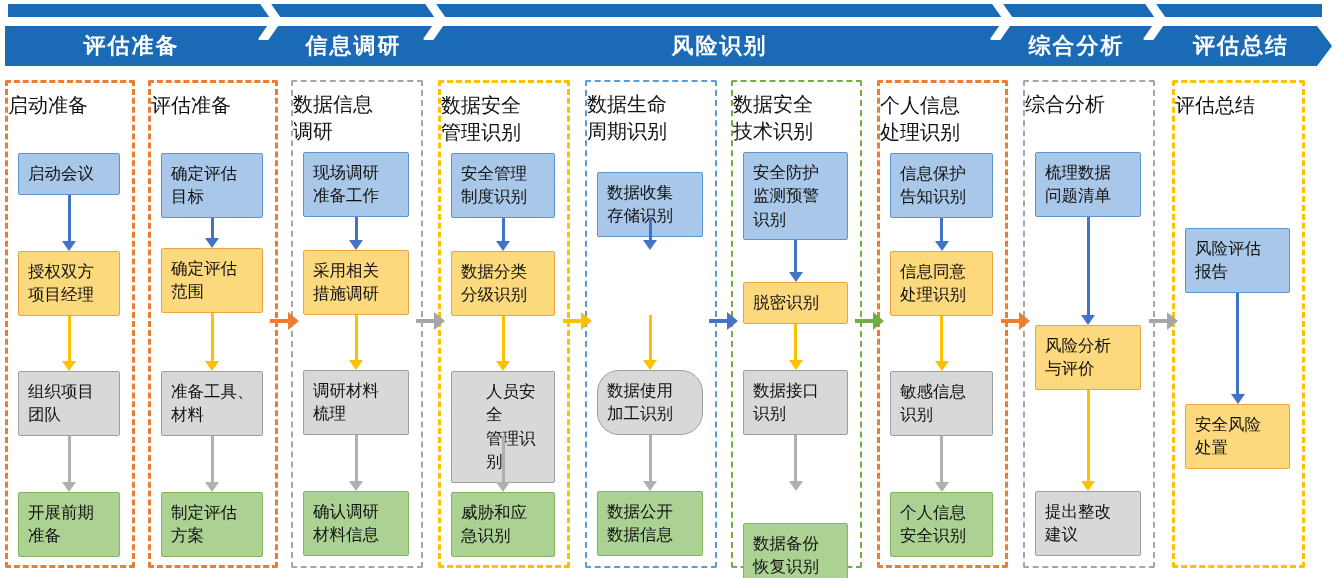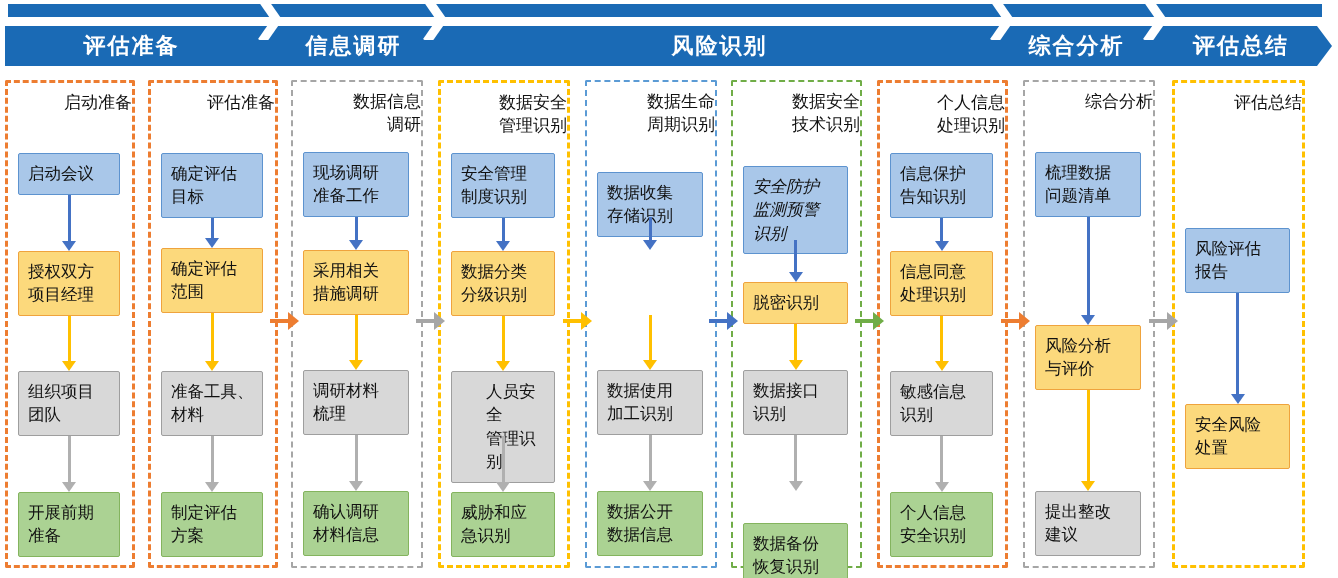--- a/index.html
+++ b/index.html
@@ -17,21 +17,21 @@
   .stage-label{position:absolute;top:26px;height:40px;line-height:40px;text-align:center;
         color:#ffffff;font-size:22px;font-weight:bold;letter-spacing:2px;}
 
   
   .column{position:absolute;top:80px;height:488px;box-sizing:border-box;border-radius:2px;}
   .col-border-orange{border:3px dashed #ed7d31;}
   .col-border-gold{border:3px dashed #ffc000;}
   .col-border-gray{border:2px dashed #a6a6a6;}
   .col-border-blue{border:2px dashed #5b9bd5;}
   .col-border-green{border:2px dashed #70ad47;}
-  .col-title{position:absolute;top:9px;left:0;right:0;text-align:right;font-size:17px;
+  .col-title{position:absolute;top:9px;left:0;right:0;text-align:left;font-size:20px;
         line-height:1.35;white-space:pre-line;}
 
   .box{position:absolute;left:10px;right:12px;box-sizing:border-box;border-radius:2px;
         padding:8px 4px 8px 9px;font-size:16.5px;line-height:1.42;white-space:pre-line;min-height:42px;}
   .box-blue  {background:#a9c7e9;border:1.5px solid #5d93cf;}
   .box-yellow{background:#fcd97c;border:1.5px solid #efa33d;}
   .box-gray  {background:#d8d8d8;border:1.5px solid #9e9e9e;}
   .box-green {background:#abd293;border:1.5px solid #84b45e;}
 
   
@@ -132,35 +132,35 @@
         <div class="varrow-line" style="left: 60.5px; top: 233px; height: 46px; background: rgb(255, 192, 0);"></div>
         <div class="varrow-head" style="left: 55px; top: 278px; border-top-color: rgb(255, 192, 0);"></div>
         <div class="varrow-line" style="left: 60.5px; top: 353px; height: 47px; background: rgb(176, 176, 176);"></div>
         <div class="varrow-head" style="left: 55px; top: 399px; border-top-color: rgb(176, 176, 176);"></div>
       </div>
       <div class="column col-border-blue" style="left: 585px; width: 132px;">
         <div class="col-title">数据生命
 周期识别</div>
         <div class="box box-blue" style="top: 70px; margin-top: 20px;">数据收集
 存储识别</div>
-        <div class="box box-gray" style="top: 288px;">数据使用
+        <div class="box box-gray" style="top: 288px; border-radius: 22px;">数据使用
 加工识别</div>
         <div class="box box-green" style="top: 409px;">数据公开
 数据信息</div>
         <div class="varrow-line" style="left: 61.5px; top: 135px; height: 24px; background: rgb(68, 114, 196);"></div>
         <div class="varrow-head" style="left: 56px; top: 158px; border-top-color: rgb(68, 114, 196);"></div>
         <div class="varrow-line" style="left: 61.5px; top: 233px; height: 46px; background: rgb(255, 192, 0);"></div>
         <div class="varrow-head" style="left: 56px; top: 278px; border-top-color: rgb(255, 192, 0);"></div>
         <div class="varrow-line" style="left: 61.5px; top: 353px; height: 47px; background: rgb(176, 176, 176);"></div>
         <div class="varrow-head" style="left: 56px; top: 399px; border-top-color: rgb(176, 176, 176);"></div>
       </div>
       <div class="column col-border-green" style="left: 731px; width: 131px;">
         <div class="col-title">数据安全
 技术识别</div>
-        <div class="box box-blue" style="top: 84px; font-style: italic;">安全防护
+        <div class="box box-blue" style="top: 70px;">安全防护
 监测预警
 识别</div>
         <div class="box box-yellow" style="top: 200px;">脱密识别</div>
         <div class="box box-gray" style="top: 288px;">数据接口
 识别</div>
         <div class="box box-green" style="top: 409px; margin-top: 32px;">数据备份
 恢复识别</div>
         <div class="varrow-line" style="left: 61px; top: 158px; height: 33px; background: rgb(68, 114, 196);"></div>
         <div class="varrow-head" style="left: 55.5px; top: 190px; border-top-color: rgb(68, 114, 196);"></div>
         <div class="varrow-line" style="left: 61px; top: 242px; height: 37px; background: rgb(255, 192, 0);"></div>

